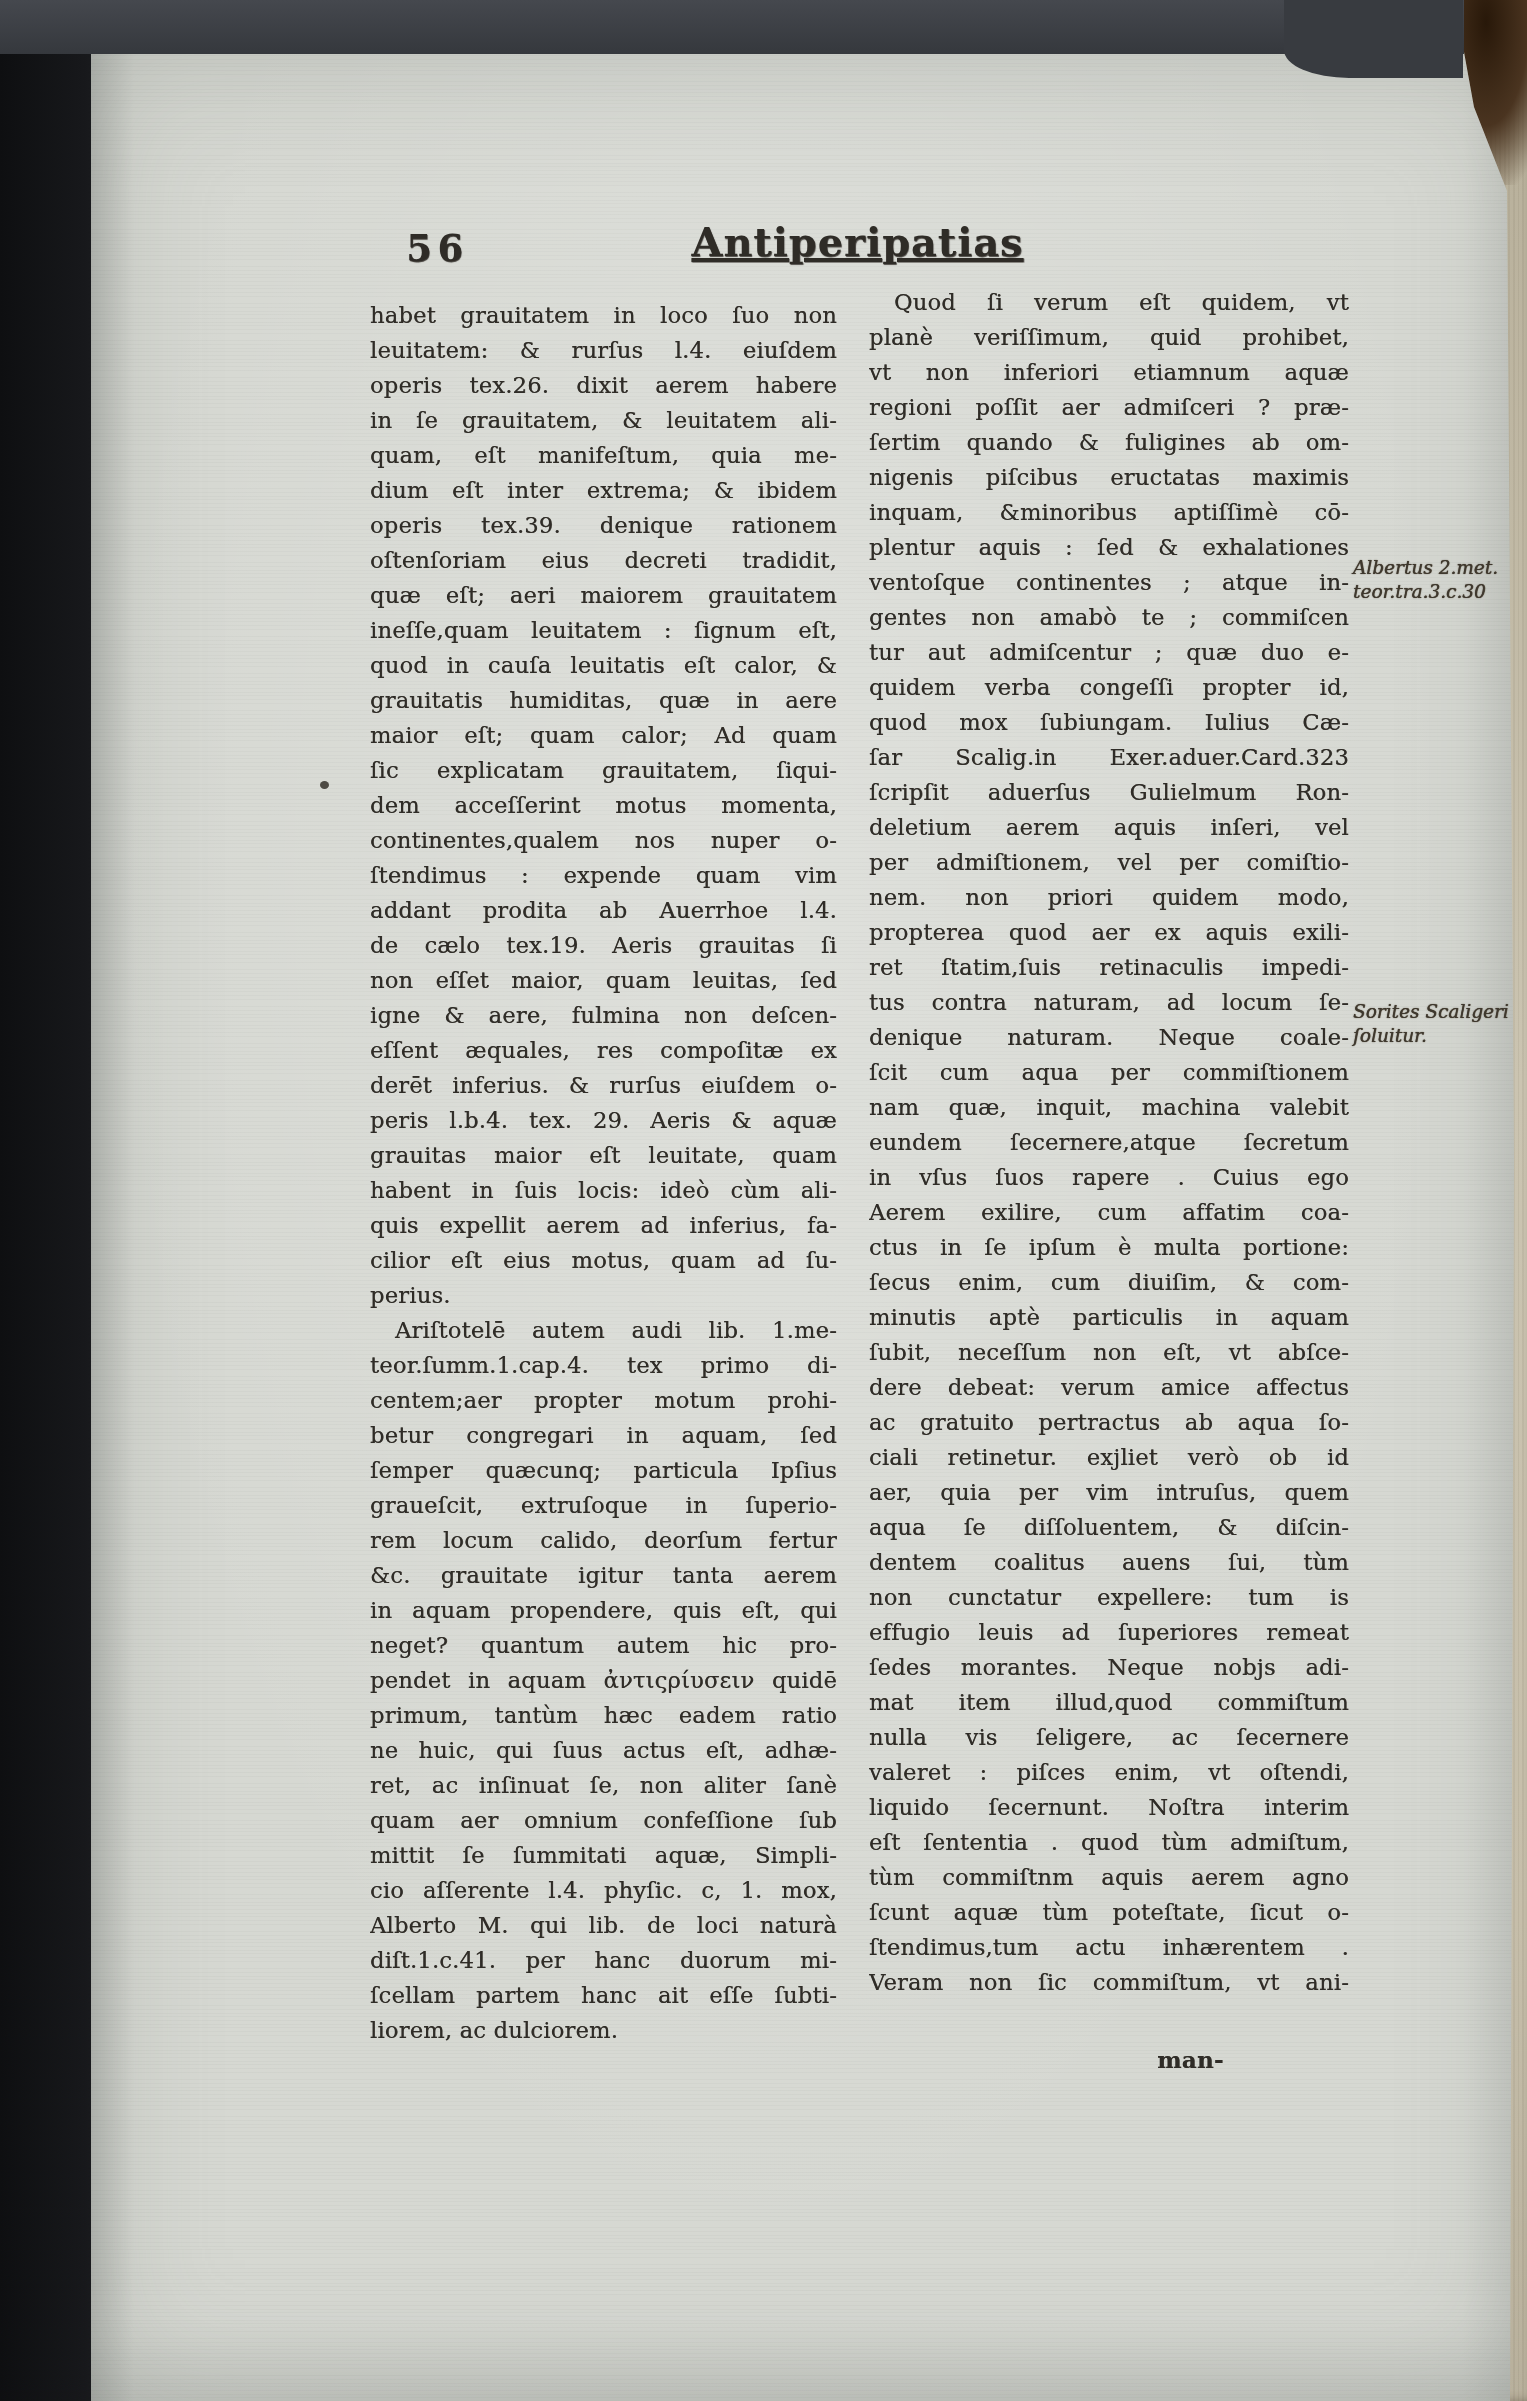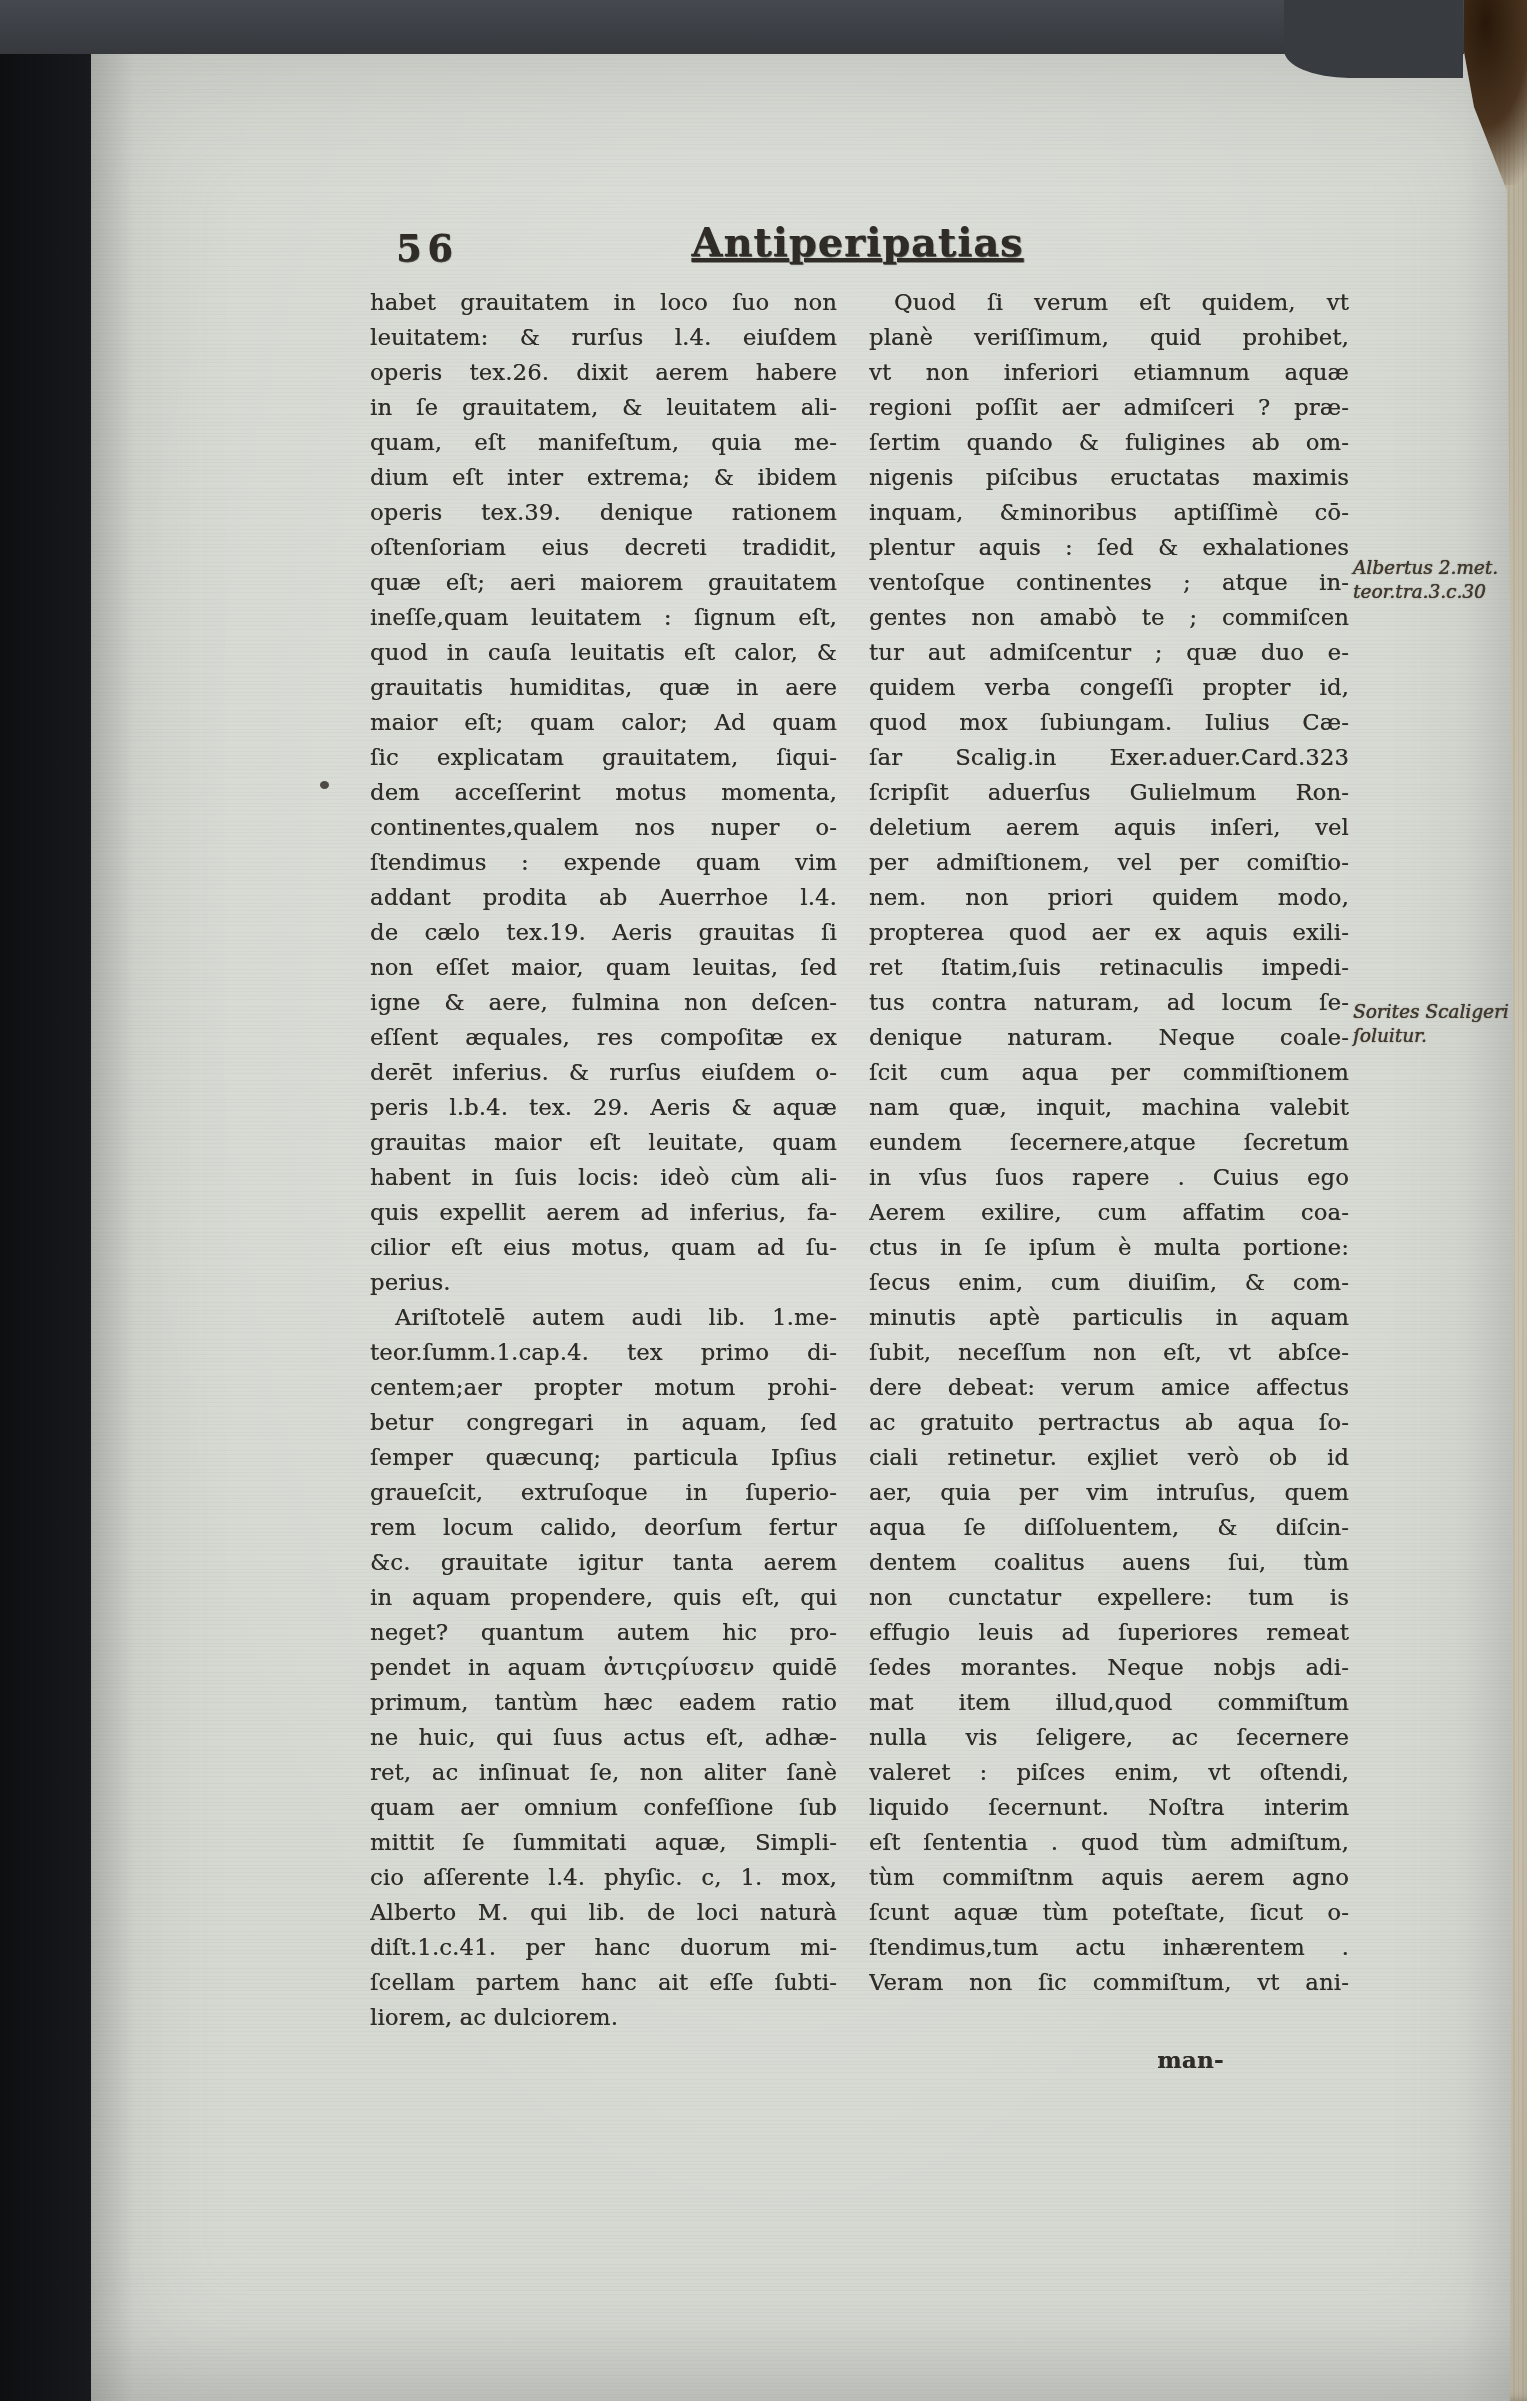--- a/index.html
+++ b/index.html
@@ -39,35 +39,35 @@
   
   .top-band{
     position:absolute;left:0;top:0;width:1464px;height:54px;z-index:3;
     background:linear-gradient(180deg,#45484e 0,#35383d 100%);
   }
   .top-wedge{
     position:absolute;left:1284px;top:0;width:179px;height:78px;z-index:3;
     background:#383b40;border-bottom-left-radius:65px 28px;
   }
   .pagenum{
-    position:absolute;left:305px;top:174px;width:83px;text-align:left;
+    position:absolute;left:305px;top:174px;width:83px;text-align:center;
     font-size:37px;font-weight:700;letter-spacing:5.5px;
     text-shadow:0.5px 0.5px 0.7px rgba(35,30,25,.8);
   }
   .title{
     position:absolute;left:554px;top:166px;width:425px;text-align:center;
     font-size:40px;font-weight:700;letter-spacing:0.9px;
     text-shadow:0.6px 0.6px 0.9px rgba(35,30,25,.75);
     text-decoration:underline;
   }
   .col{
     position:absolute;top:233px;font-size:22.6px;line-height:35px;
     letter-spacing:0.2px;text-shadow:0.3px 0.3px 0.6px rgba(40,35,28,.7);
   }
-  .col-left{left:279px;width:467px;}
+  .col-left{left:279px;width:467px;margin-top:13px;}
   .col-right{left:778px;width:480px;}
   .line{height:35px;overflow:hidden;text-align:justify;text-align-last:justify;}
   .line.last{text-align-last:left;}
   .line.indent{text-indent:25px;}
   .note{
     position:absolute;width:248px;font-style:italic;font-size:18.5px;line-height:24px;
     color:#3e382e;text-shadow:0 0 1.2px rgba(60,48,32,.85),0.4px 0.4px 0.6px rgba(60,48,32,.6);
   }
   .note1{left:1262px;top:504px;}
   .note2{left:1262px;top:948px;}

